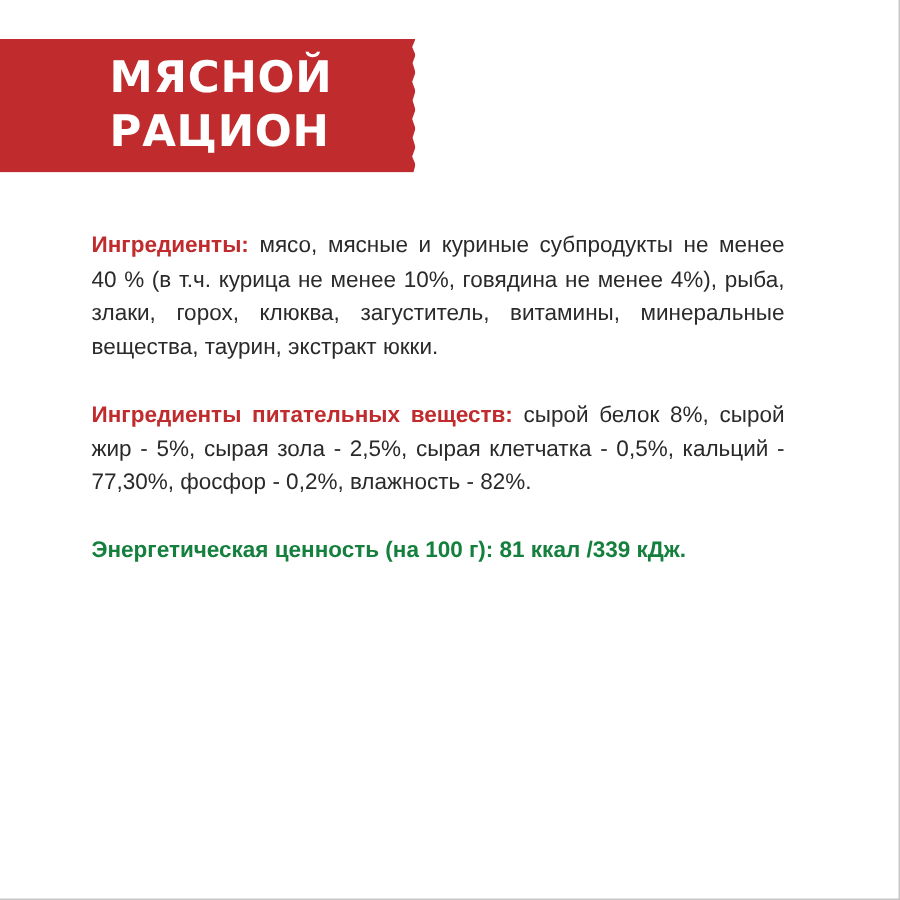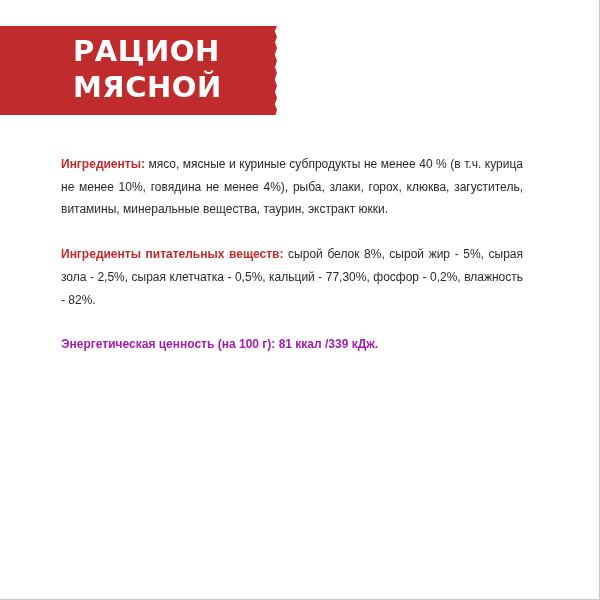--- a/index.html
+++ b/index.html
@@ -19,37 +19,37 @@
     clip-path: polygon(0 0, 100% 0, 99.2% 6%, 100% 12%, 99.3% 18%, 100% 25%, 99.2% 32%, 100% 39%, 99.3% 46%, 100% 53%, 99.2% 60%, 100% 67%, 99.3% 74%, 100% 81%, 99.2% 88%, 100% 94%, 99.5% 100%, 0 100%);
   }
   .banner-title {
     position: absolute; left: 73px; top: 33px; width: 200px;
     color: #ffffff; font-weight: bold; font-size: 29px; line-height: 36px;
     letter-spacing: 0.5px;
     font-family: "DejaVu Sans", sans-serif;
   }
   .content {
     position: absolute; left: 61px; top: 153px; width: 462px;
-    color: #2a2a2a; font-size: 12px; line-height: 22.7px;
+    color: #2a2a2a; font-size: 15px; line-height: 22.7px;
     font-family: "Liberation Sans", sans-serif;
   }
   .para { margin: 0 0 22px 0; text-align: justify; }
   .para.last { margin-bottom: 0; }
   .lbl { color: #c02b2d; font-weight: bold; }
-  .energy { color: #a21caf; font-weight: bold; text-align: left; }
+  .energy { color: #15803d; font-weight: bold; text-align: left; }
 </style>
 </head>
 <body>
 
 <div class="frame"></div>
 
 <div class="banner"></div>
 <div class="banner-title">
+  <div>МЯСНОЙ</div>
   <div>РАЦИОН</div>
-  <div>МЯСНОЙ</div>
 </div>
 
 <div class="content">
   <p class="para">
     <span class="lbl">Ингредиенты:</span><span> мясо, мясные и куриные субпродукты не менее 40 % (в т.ч. курица не менее 10%, говядина не менее 4%), рыба, злаки, горох, клюква, загуститель, витамины, минеральные вещества, таурин, экстракт юкки.</span>
   </p>
   <p class="para">
     <span class="lbl">Ингредиенты питательных веществ:</span><span> сырой белок 8%, сырой жир - 5%, сырая зола - 2,5%, сырая клетчатка - 0,5%, кальций - 77,30%, фосфор - 0,2%, влажность - 82%.</span>
   </p>
   <p class="para last energy">Энергетическая ценность (на 100 г): 81 ккал /339 кДж.</p>

